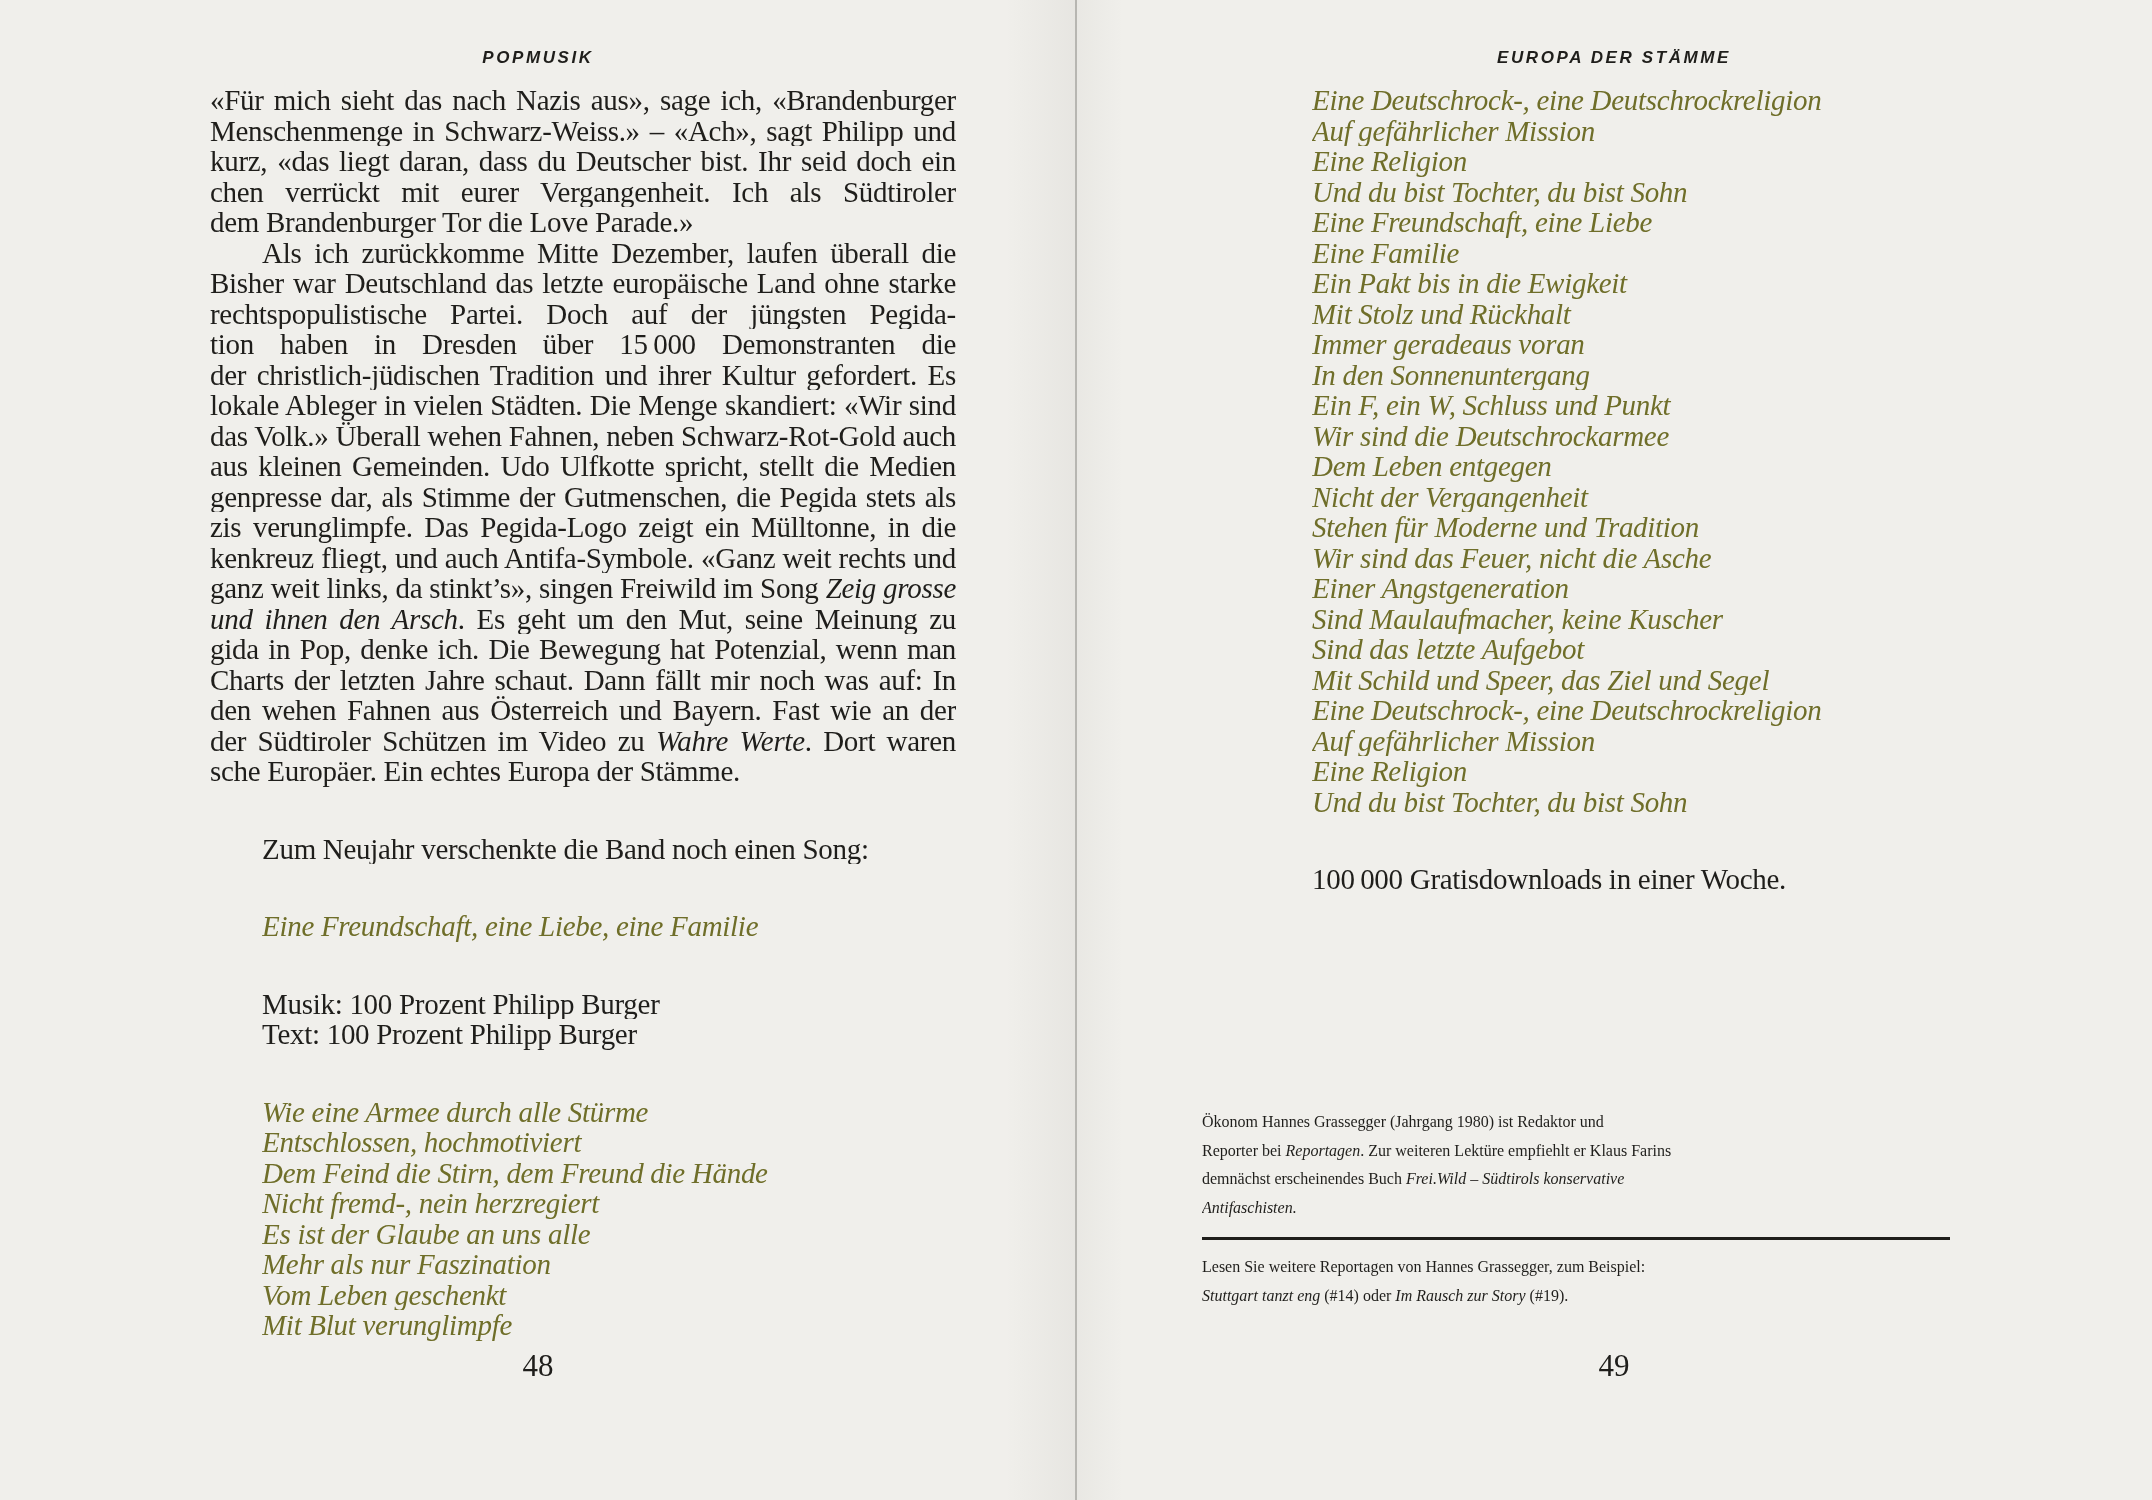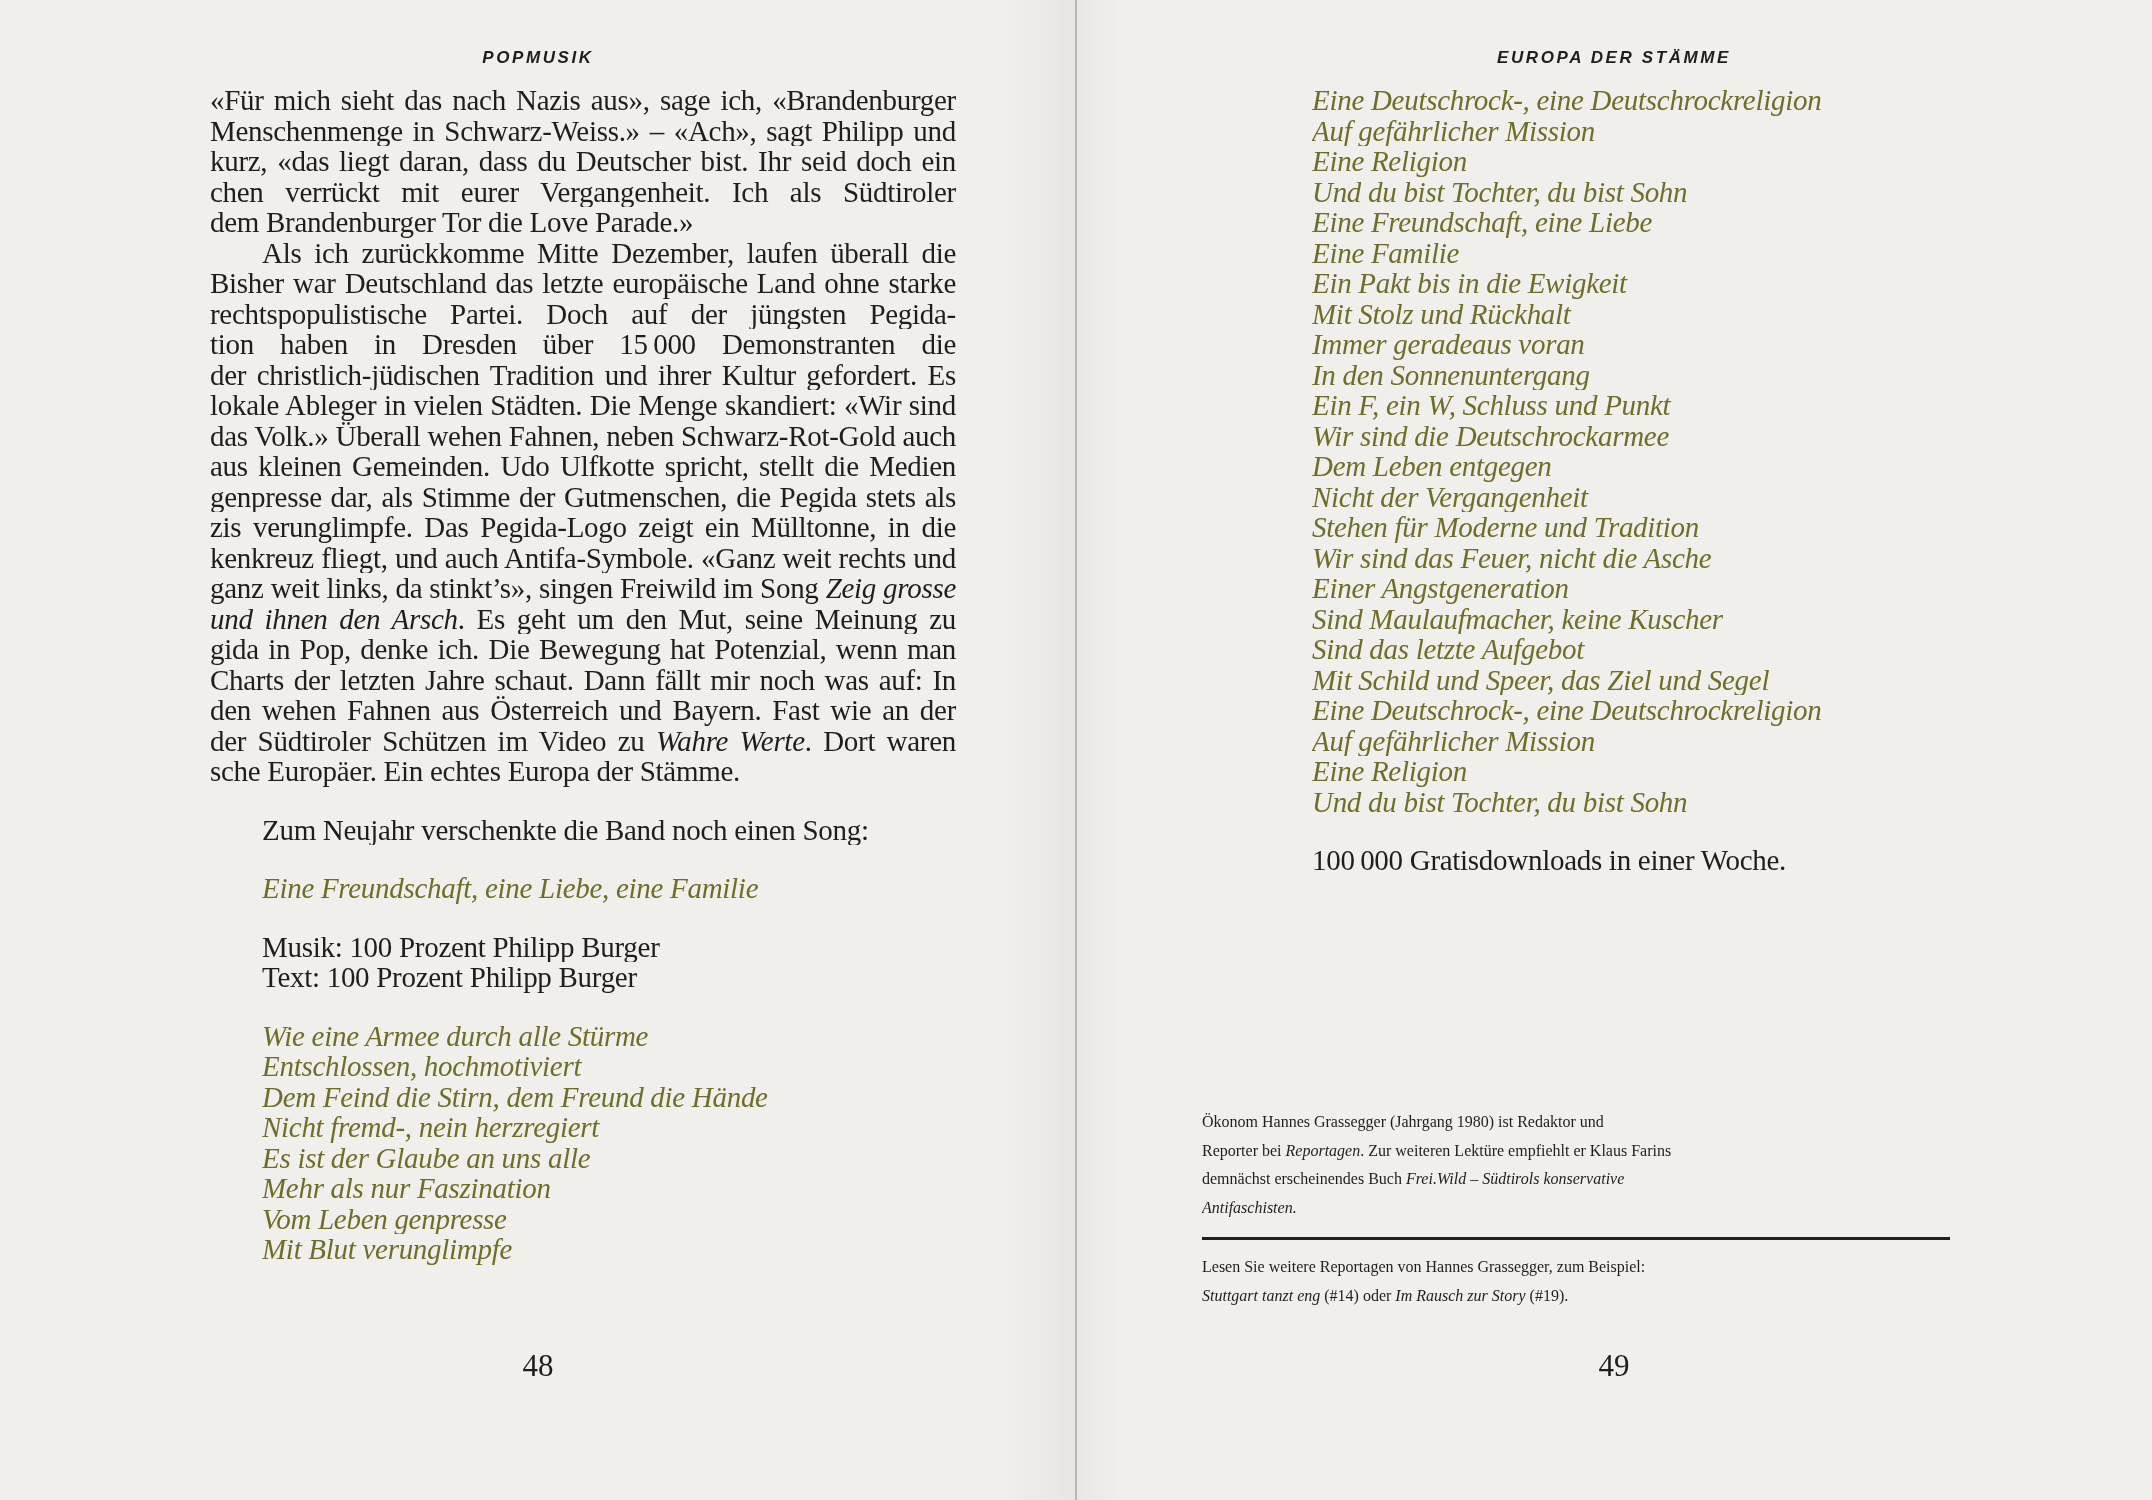--- a/index.html
+++ b/index.html
@@ -22,21 +22,21 @@
     font-weight:bold; font-style:italic; font-size:17px; letter-spacing:2.6px;
     color:var(--ink);
   }
 
   .column{position:absolute;}
   .left-col{left:210px; top:85px; width:746px;}
   .right-lyrics-col{left:236px; top:85px; width:660px;}
   .footnote{position:absolute; left:126px; top:1108px; width:748px;}
 
   .body-block{font-size:29px; letter-spacing:-0.01em;}
-  .body-block + .body-block{margin-top:28px;}
+  .body-block + .body-block{margin-top:47px;}
   .body-block .line{height:30.5px; line-height:30.5px; overflow:hidden; white-space:nowrap;}
   .line.just{text-align:justify; text-align-last:justify; white-space:normal;}
   .line.ind{text-indent:52px;}
   .indented{margin-left:52px;}
   .olive{color:var(--olive);}
   .it{font-style:italic;}
 
   .note-block{font-size:16px;}
   .note-block .line{height:28.5px; line-height:28.5px; overflow:hidden;}
   .rule{border:none; border-top:3px solid var(--ink); margin:15px 0 13px 0; width:100%;}
@@ -99,21 +99,21 @@
           <div class="line"><span>Musik: 100 Prozent Philipp Burger</span></div>
           <div class="line"><span>Text: 100 Prozent Philipp Burger</span></div>
         </div>
       <div class="body-block indented olive">
           <div class="line"><span class="it">Wie eine Armee durch alle Stürme</span></div>
           <div class="line"><span class="it">Entschlossen, hochmotiviert</span></div>
           <div class="line"><span class="it">Dem Feind die Stirn, dem Freund die Hände</span></div>
           <div class="line"><span class="it">Nicht fremd-, nein herzregiert</span></div>
           <div class="line"><span class="it">Es ist der Glaube an uns alle</span></div>
           <div class="line"><span class="it">Mehr als nur Faszination</span></div>
-          <div class="line"><span class="it">Vom Leben genpresse</span></div>
+          <div class="line"><span class="it">Vom Leben geschenkt</span></div>
           <div class="line"><span class="it">Mit Blut verunglimpfe</span></div>
         </div>
     </div>
     <div class="page-number">48</div>
   </section>
 
   <section class="page right">
     <header class="running-head">EUROPA DER STÄMME</header>
     <div class="column right-lyrics-col">
       <div class="body-block olive">

